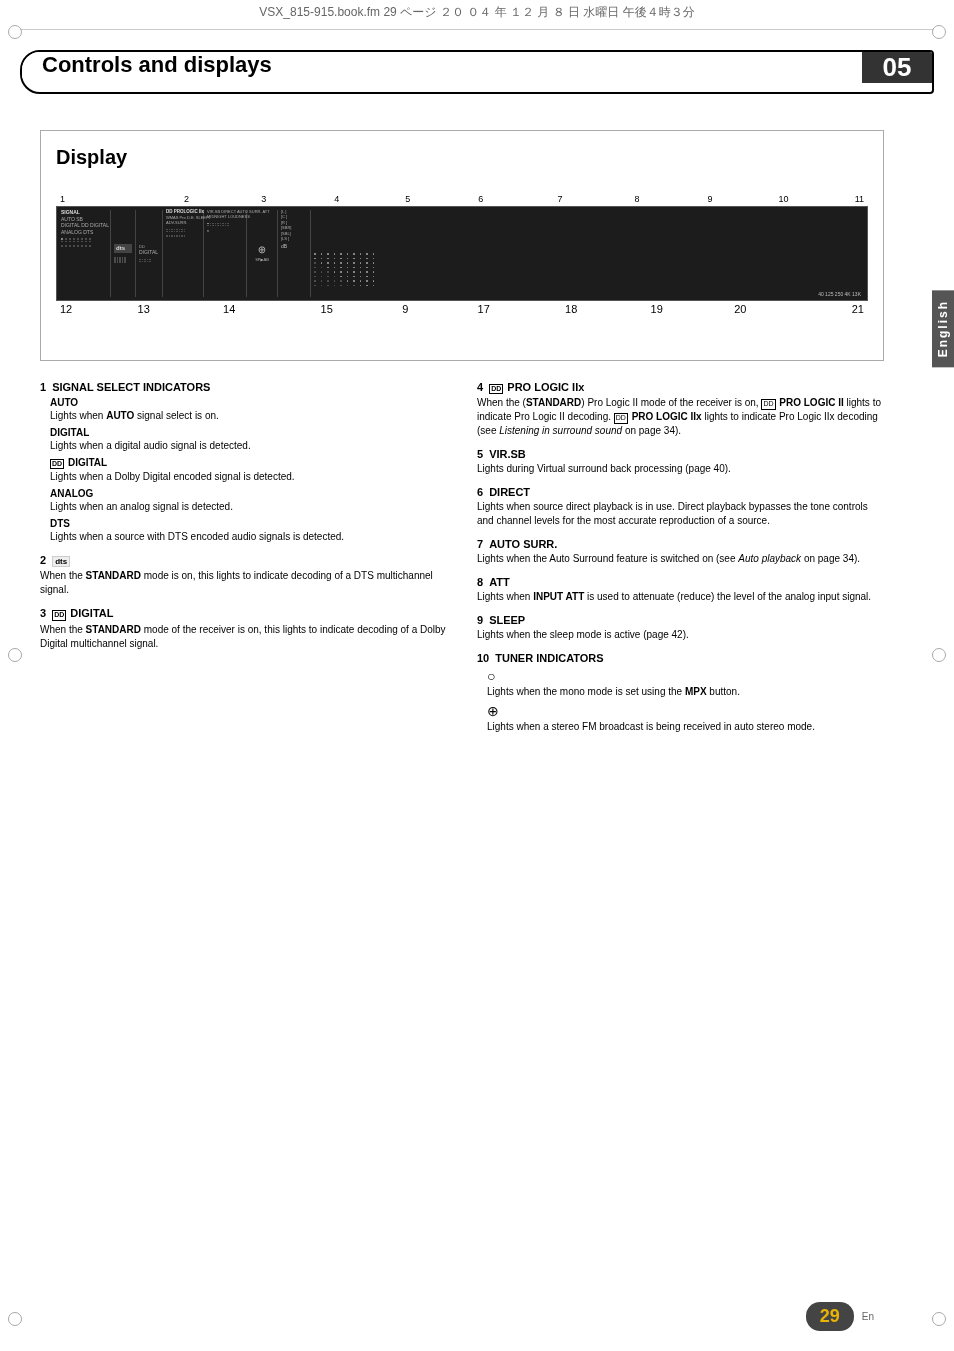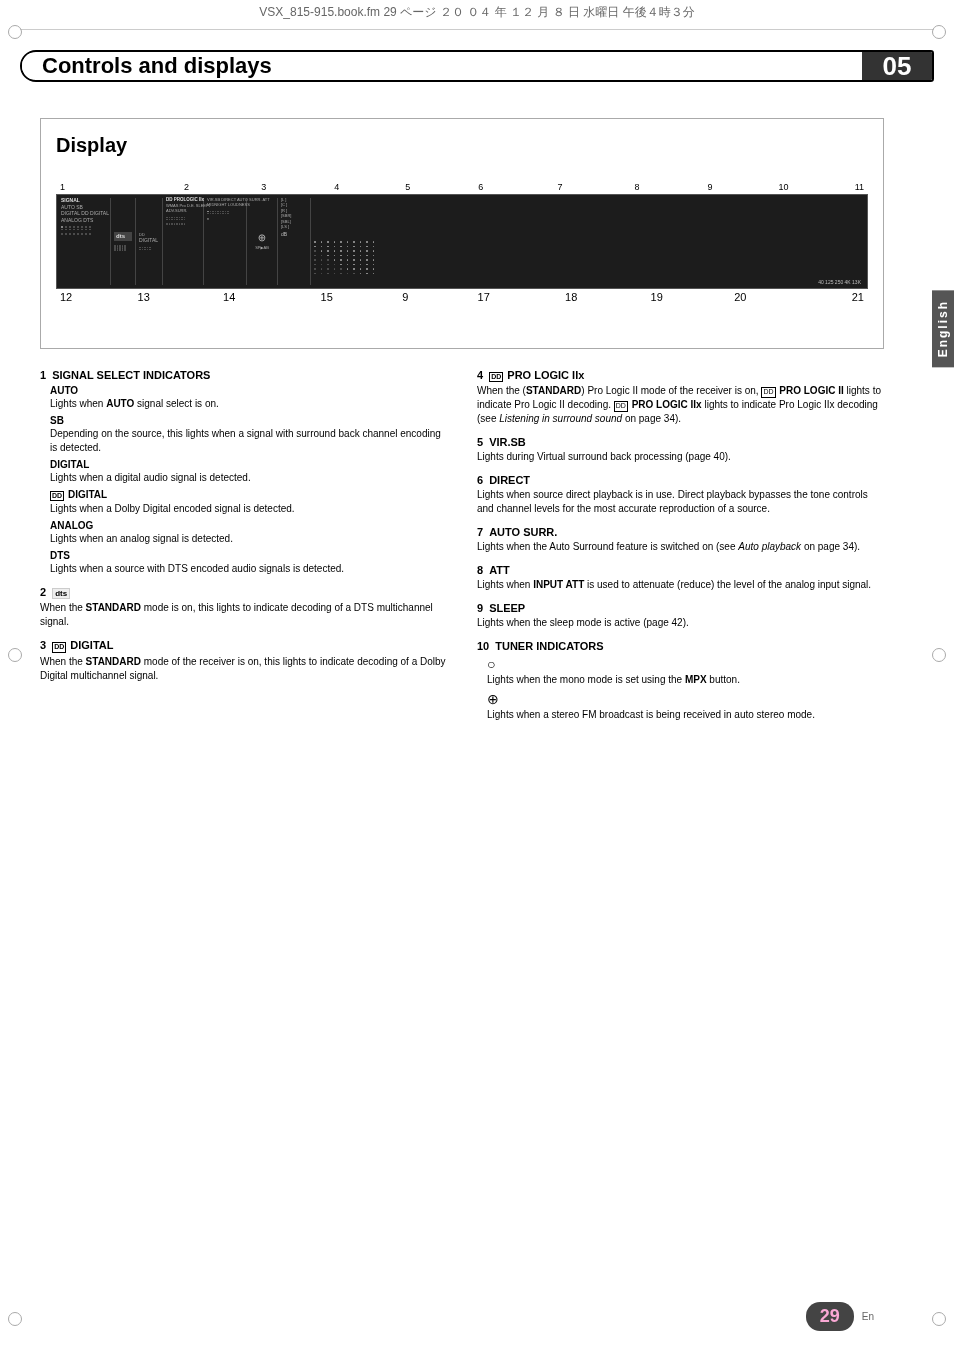--- a/index.html
+++ b/index.html
@@ -19,26 +19,26 @@
       color: #666;
       text-align: center;
       padding: 4px 0 8px 0;
       border-bottom: 1px solid #ccc;
       margin: 0 20px;
     }
 
     
     .chapter-header {
       display: flex;
-      align-items: center;
+      align-items: flex-start;
       margin: 20px 20px 0 20px;
       border: 2px solid #000;
       border-radius: 20px 4px 4px 20px;
       overflow: hidden;
-      height: 32px;
+      height: 44px;
       gap: 8px;
     }
 
     .chapter-title-area {
       flex: 1;
       display: flex;
       align-items: center;
       padding: 0 20px;
       background: #fff;
     }
@@ -190,21 +190,21 @@
       position: absolute;
       bottom: 20px;
       right: 80px;
       display: flex;
       align-items: center;
       gap: 8px;
     }
 
     .page-number-box {
       background: #444;
-      color: #f9a8d4;
+      color: #eab308;
       font-size: 18px;
       font-weight: bold;
       padding: 4px 14px;
       border-radius: 14px;
     }
 
     .page-label {
       font-size: 10px;
       color: #666;
     }
@@ -624,24 +624,20 @@
         <div class="item-header">
           <span class="item-number">1</span>
           <span class="item-title">SIGNAL SELECT indicators</span>
         </div>
 
         <div class="sub-item">
           <div class="sub-item-title">AUTO</div>
           <div class="sub-item-body">Lights when <strong>AUTO</strong> signal select is on.</div>
         </div>
 
-        <div class="sub-item">
-          <div class="sub-item-title">SB</div>
-          <div class="sub-item-body">Depending on the source, this lights when a signal with surround back channel encoding is detected.</div>
-        </div>
 
         <div class="sub-item">
           <div class="sub-item-title">DIGITAL</div>
           <div class="sub-item-body">Lights when a digital audio signal is detected.</div>
         </div>
 
         <div class="sub-item">
           <div class="sub-item-title"><span class="dd-symbol">DD</span> DIGITAL</div>
           <div class="sub-item-body">Lights when a Dolby Digital encoded signal is detected.</div>
         </div>

